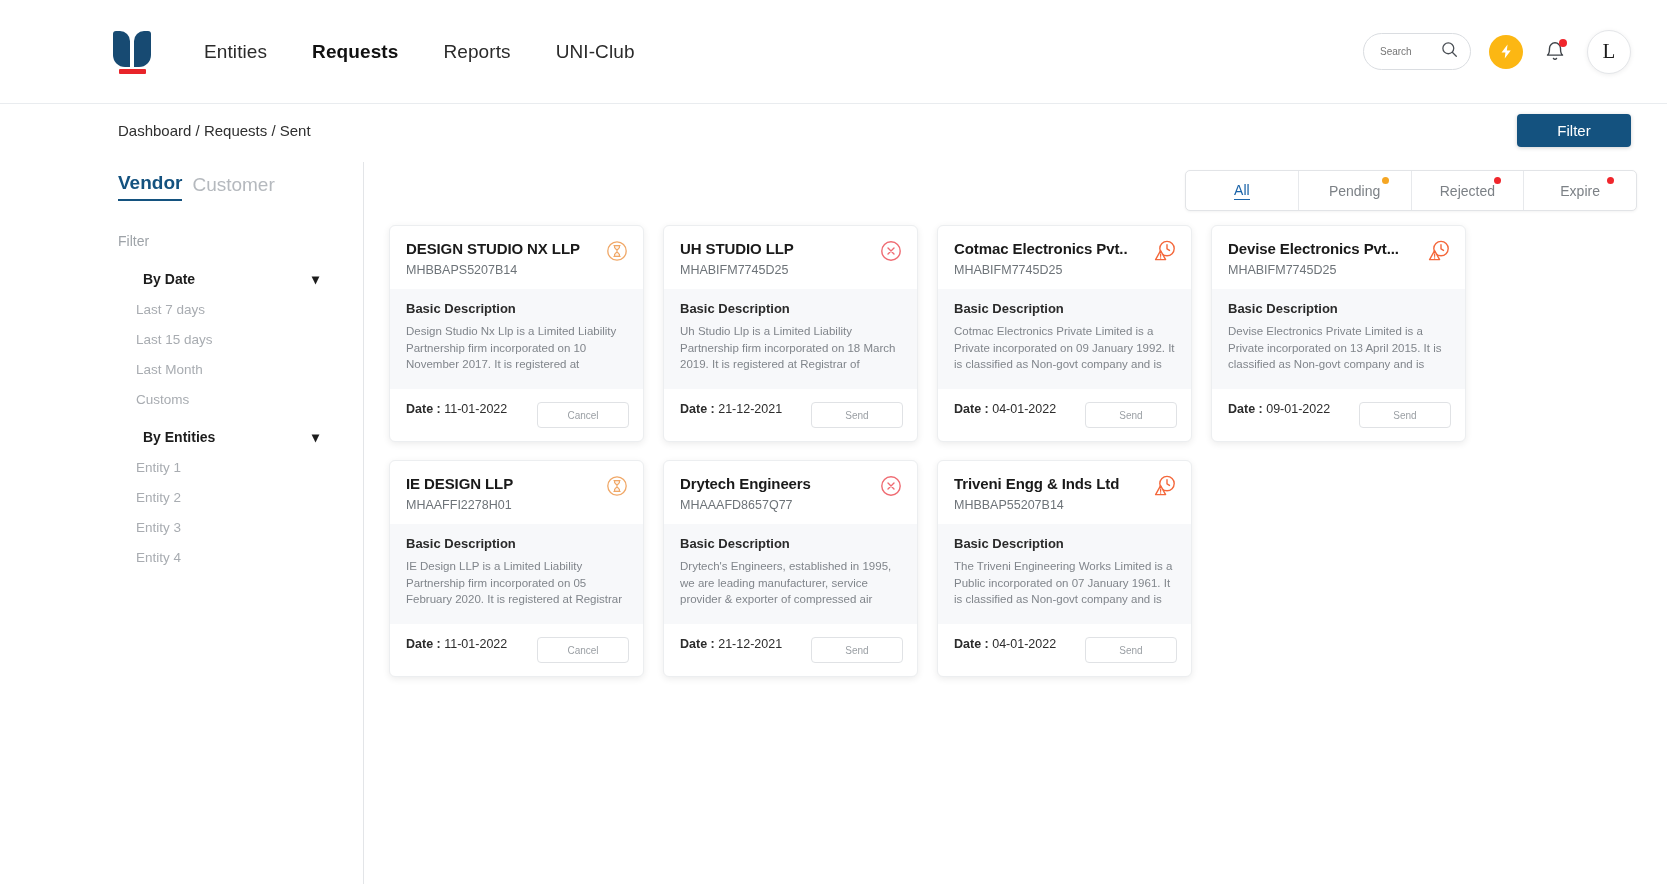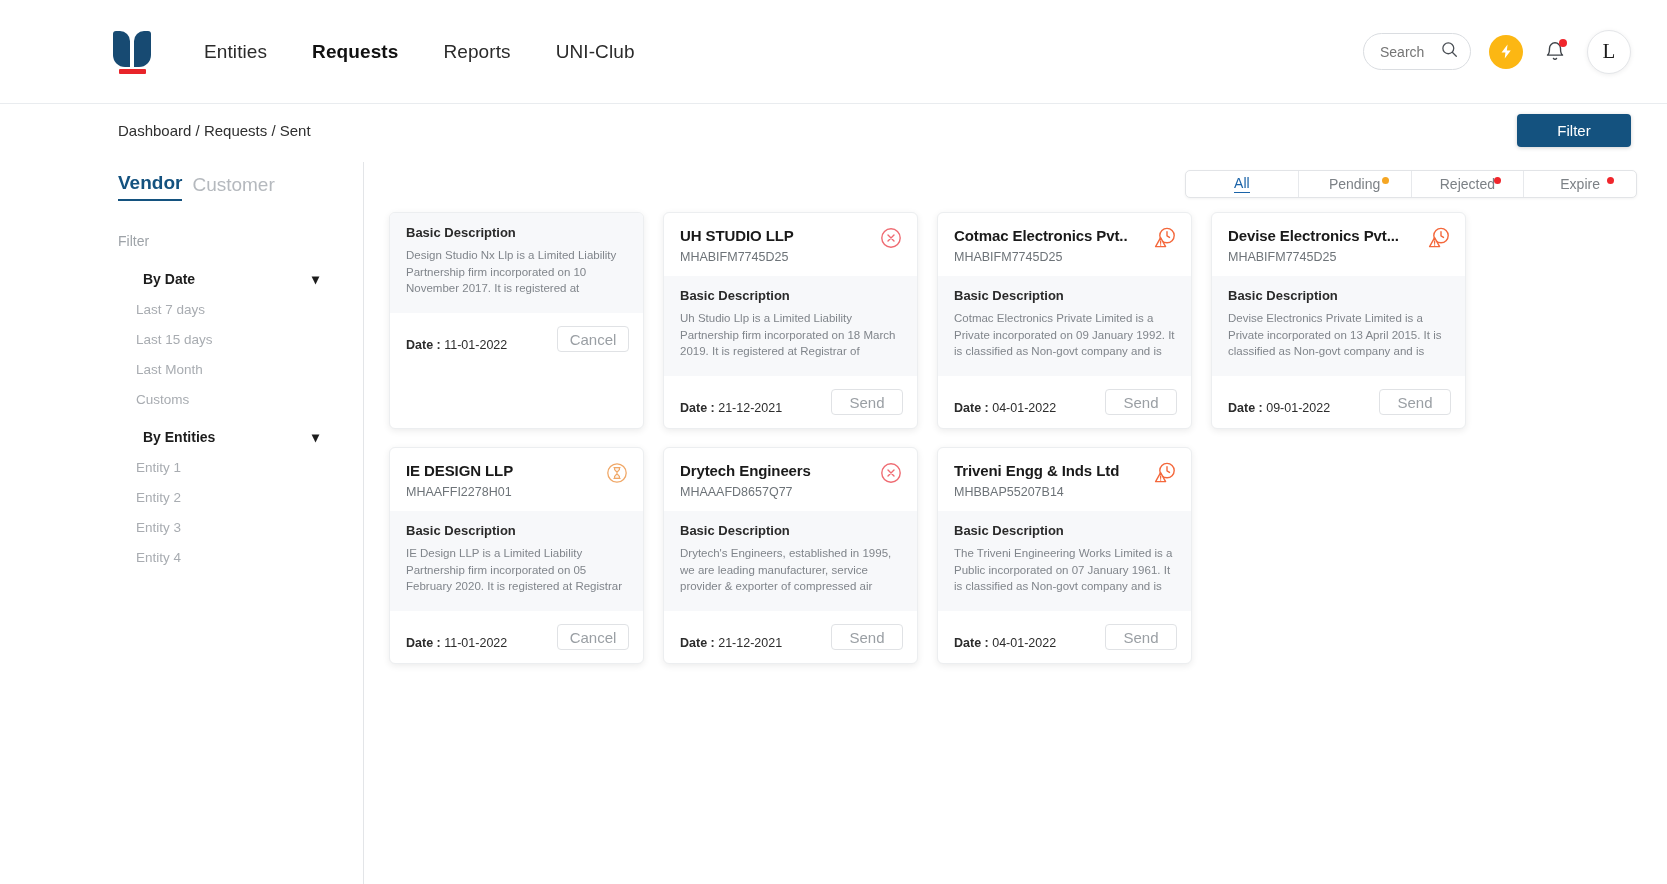--- a/index.html
+++ b/index.html
@@ -39,21 +39,21 @@
 
   .header-right {
     margin-left: auto; display: flex; align-items: center; gap: 18px;
   }
   .search-pill {
     width: 108px; height: 37px; border: 1px solid #dadde1; border-radius: 19px;
     display: flex; align-items: center; justify-content: space-between;
     padding: 0 12px 0 16px; background: #fff;
   }
   .search-pill input {
-    border: 0; outline: 0; width: 60px; font-size: 14px; color: #a21caf;
+    border: 0; outline: 0; width: 60px; font-size: 10px; color: #a21caf;
     font-family: "Liberation Sans", sans-serif; background: transparent;
   }
   .icon-btn-bolt {
     width: 34px; height: 34px; border-radius: 50%; background: #fcb713;
     display: flex; align-items: center; justify-content: center;
   }
   .bell { width: 28px; height: 30px; position: relative; display:flex; align-items:center; justify-content:center;}
   .bell-dot { position: absolute; top: 2px; right: 2px; width: 8px; height: 8px; border-radius: 50%; background: #f0262c; }
   .avatar {
     width: 44px; height: 44px; border-radius: 50%; border: 1px solid #e4e6e9;
@@ -91,21 +91,21 @@
   .filter-group span { font-size: 14px; font-weight: 700; color: #1c1c1c; }
   .chev { color: #7a7f85; font-size: 12px; }
   .filter-opt { font-size: 13.5px; color: #a8acb1; margin: 15px 0 0 18px; cursor: pointer; }
 
   .divider { width: 1px; background: #e3e5e8; margin: 6px 0 0 35px; align-self: stretch; }
 
   .right-col { flex: 1; padding-left: 25px; }
 
   
   .status-tabs {
-    width: 452px; height: 28px; margin-left: auto; margin-top: 14px;
+    width: 452px; height: 41px; margin-left: auto; margin-top: 14px;
     border: 1px solid #e2e4e7; border-radius: 5px; display: flex;
     background: #fff; box-shadow: 0 1px 3px rgba(0,0,0,.05);
   }
   .st-tab {
     flex: 1; display: flex; align-items: center; justify-content: center;
     font-size: 14px; color: #7c8186; position: relative; cursor: pointer;
     border-right: 1px solid #e7e9ec;
   }
   .st-tab:last-child { border-right: 0; }
   .st-tab.active { color: #1a63a8; }
@@ -128,29 +128,29 @@
   .card-icon { position: absolute; top: 13px; right: 14px; width: 24px; height: 24px; }
 
   .card-desc { background: #f7f8fa; padding: 12px 16px 14px 16px; }
   .desc-head { font-size: 13px; font-weight: 600; color: #2a2a2a; }
   .desc-text {
     font-size: 11.5px; line-height: 1.45; color: #80858b; margin-top: 7px;
     height: 52px; overflow: hidden;
   }
 
   .card-foot {
-    display: flex; align-items: flex-end; justify-content: space-between;
+    display: flex; align-items: flex-start; justify-content: space-between;
     padding: 13px 14px 13px 16px;
     gap: 8px;
   }
   .card-date { font-size: 12.5px; color: #2c2c2c; }
   .card-date b { font-weight: 700; }
   .act-btn {
-    width: 72px; height: 26px; border: 1px solid #e0e2e5; border-radius: 4px;
-    background: #fff; font-size: 15px; color: #9a9fa4;
+    width: 92px; height: 26px; border: 1px solid #e0e2e5; border-radius: 4px;
+    background: #fff; font-size: 10px; color: #9a9fa4;
     display: flex; align-items: center; justify-content: center; cursor: pointer;
   }
 
   .viewmore-wrap { display: flex; justify-content: center; margin-top: 225px; }
   .viewmore {
     width: 114px; height: 34px; border: 1px solid #e3e5e8; border-radius: 5px;
     background: #fff; font-size: 13.5px; color: #6e7378;
     display: flex; align-items: center; justify-content: center; cursor: pointer;
     box-shadow: 0 1px 3px rgba(0,0,0,.05);
   }
@@ -251,20 +251,29 @@
         <span class="st-dot" style="background:#f0262c"></span>
       </div>
       <div class="st-tab">
         <span class="st-label">Expire</span>
         <span class="st-dot" style="background:#f0262c"></span>
       </div>
     </div>
 
     <div class="grid" id="card-grid">
         <div class="card">
+          <div class="card-head">
+            <div class="card-title">DESIGN STUDIO NX LLP</div>
+            <div class="card-sub">MHBBAPS5207B14</div>
+            <div class="card-icon"><svg width="24" height="24" viewBox="0 0 24 24" fill="none">
+                <circle cx="12" cy="12" r="9.2" stroke="#f0a868" stroke-width="1.3"></circle>
+                <path d="M9 6.6h6M9 17.4h6" stroke="#f0a868" stroke-width="1.3" stroke-linecap="round"></path>
+                <path d="M9.6 6.6v2.1L12 11.3l2.4-2.6V6.6M9.6 17.4v-2.1L12 12.7l2.4 2.6v2.1" stroke="#f0a868" stroke-width="1.2" stroke-linejoin="round" fill="#f0a86822"></path>
+              </svg></div>
+          </div>
           <div class="card-desc">
             <div class="desc-head">Basic Description</div>
             <div class="desc-text">Design Studio Nx Llp is a Limited Liability Partnership firm incorporated on 10 November 2017. It is registered at Registrar of Companies, Mumbai. Its total obligation of contribution is Rs.</div>
           </div>
           <div class="card-foot">
             <div class="card-date"><b>Date :</b> <span>11-01-2022</span></div>
             <div class="act-btn">Cancel</div>
           </div>
         </div>
         <div class="card">

